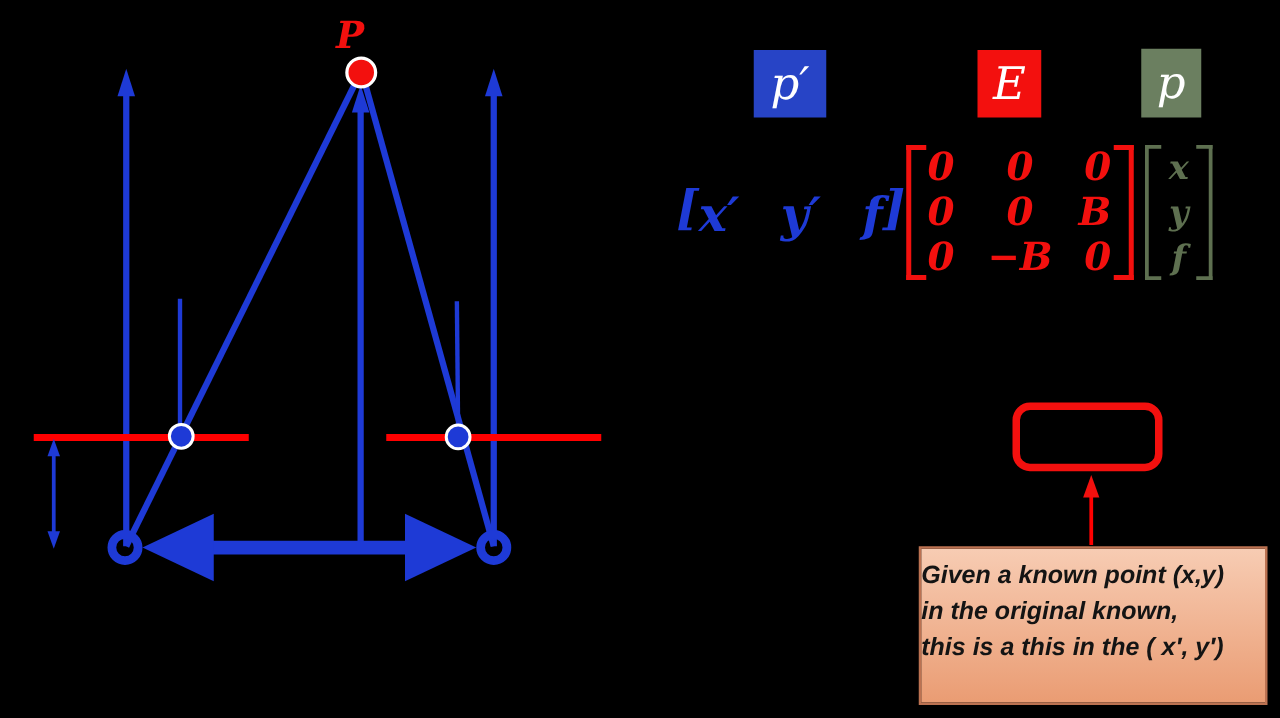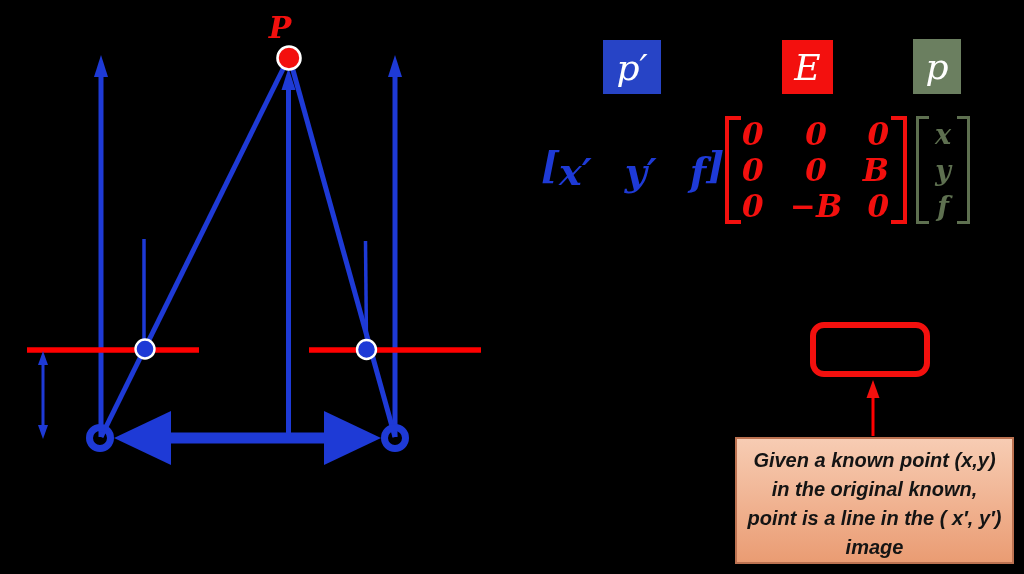--- a/index.html
+++ b/index.html
@@ -44,21 +44,21 @@
              width:28px;color:var(--green-text);font:italic 700 27px "DejaVu Serif",serif;}
 
   
   .highlight-rect{position:absolute;left:810px;top:322px;width:120px;height:55px;box-sizing:border-box;
                   border:6px solid var(--red);border-radius:14px;}
   .callout-arrow{position:absolute;left:859px;top:378px;}
   .callout{position:absolute;left:735px;top:437px;width:279px;height:127px;box-sizing:border-box;
            border:2px solid var(--callout-border);
            background:linear-gradient(180deg,var(--callout-bg-top),var(--callout-bg-bottom));
            color:#141414;font:italic 600 20px "Liberation Sans",sans-serif;
-           text-align:center;line-height:29px;padding-top:7px;}
+           text-align:left;line-height:29px;padding-top:7px;}
 </style>
 </head>
 <body>
 
 <div class="stage">
 
   <svg class="diagram" width="520" height="574" viewBox="0 0 520 574">
 
     <line class="sb" x1="101" y1="437" x2="101" y2="74" stroke-width="5"></line>
     <polygon class="fb" points="101,55 94,77 108,77"></polygon>
@@ -144,17 +144,16 @@
   <div class="highlight-rect"></div>
 
   <svg class="callout-arrow" width="30" height="60" viewBox="0 0 30 60">
     <line class="sr" x1="14" y1="58" x2="14" y2="14" stroke-width="3"></line>
     <polygon class="fr" points="14,2 7.5,20 20.5,20"></polygon>
   </svg>
 
   <div class="callout">
     <div>Given a known point (x,y)</div>
     <div>in the original known,</div>
-    <div>point is a line in the ( x′, y′)</div>
-    <div>image</div>
+    <div>this is a this in the ( x′, y′)</div>
   </div>
 
 </div>
 
 </body></html>

